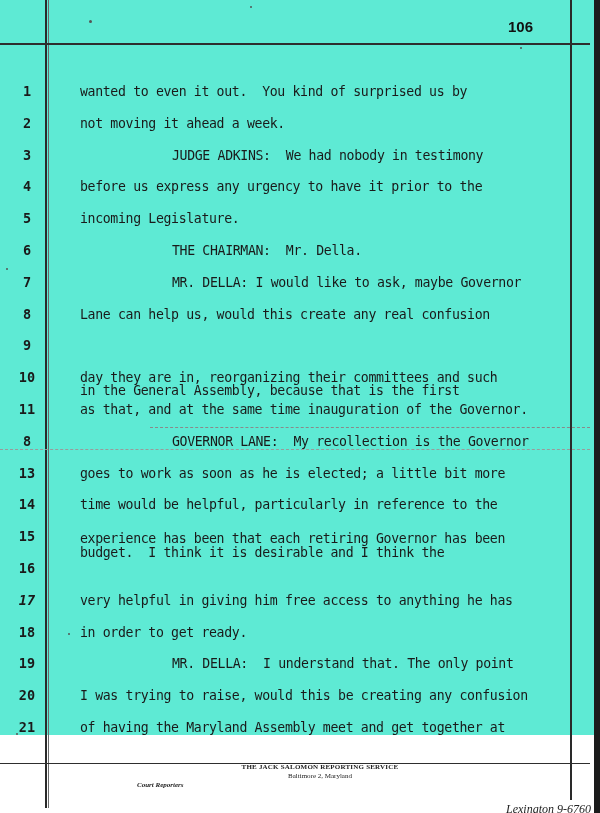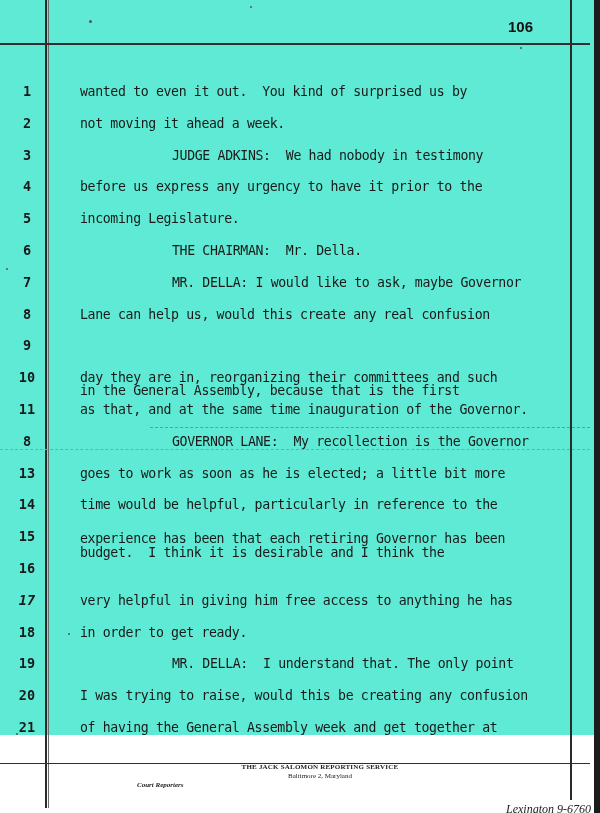--- a/index.html
+++ b/index.html
@@ -154,21 +154,21 @@
       <div class="line-text" style="top: 531px;">experience has been that each retiring Governor has been</div>
       <div class="line-num" style="top: 591.8px; font-style: italic;">17</div>
       <div class="line-text" style="top: 592.8px;">very helpful in giving him free access to anything he has</div>
       <div class="line-num" style="top: 623.6px;">18</div>
       <div class="line-text" style="top: 624.6px;">in order to get ready.</div>
       <div class="line-num" style="top: 655.4px;">19</div>
       <div class="line-text indent" style="top: 656.4px;">MR. DELLA:  I understand that. The only point</div>
       <div class="line-num" style="top: 687.2px;">20</div>
       <div class="line-text" style="top: 688.2px;">I was trying to raise, would this be creating any confusion</div>
       <div class="line-num" style="top: 719px;">21</div>
-      <div class="line-text" style="top: 720px;">of having the General Assembly week and get together at</div>
+      <div class="line-text" style="top: 720px;">of having the Maryland Assembly meet and get together at</div>
     </div>
 
   <div class="footer-left">Court Reporters</div>
   <div class="footer-center">
     <div class="firm">THE JACK SALOMON REPORTING SERVICE</div>
     <div>Baltimore 2, Maryland</div>
   </div>
   <div class="footer-right">Lexington 9-6760</div>
 
   <div class="speck" style="left:89px;top:20px;width:3px;height:3px;"></div>

